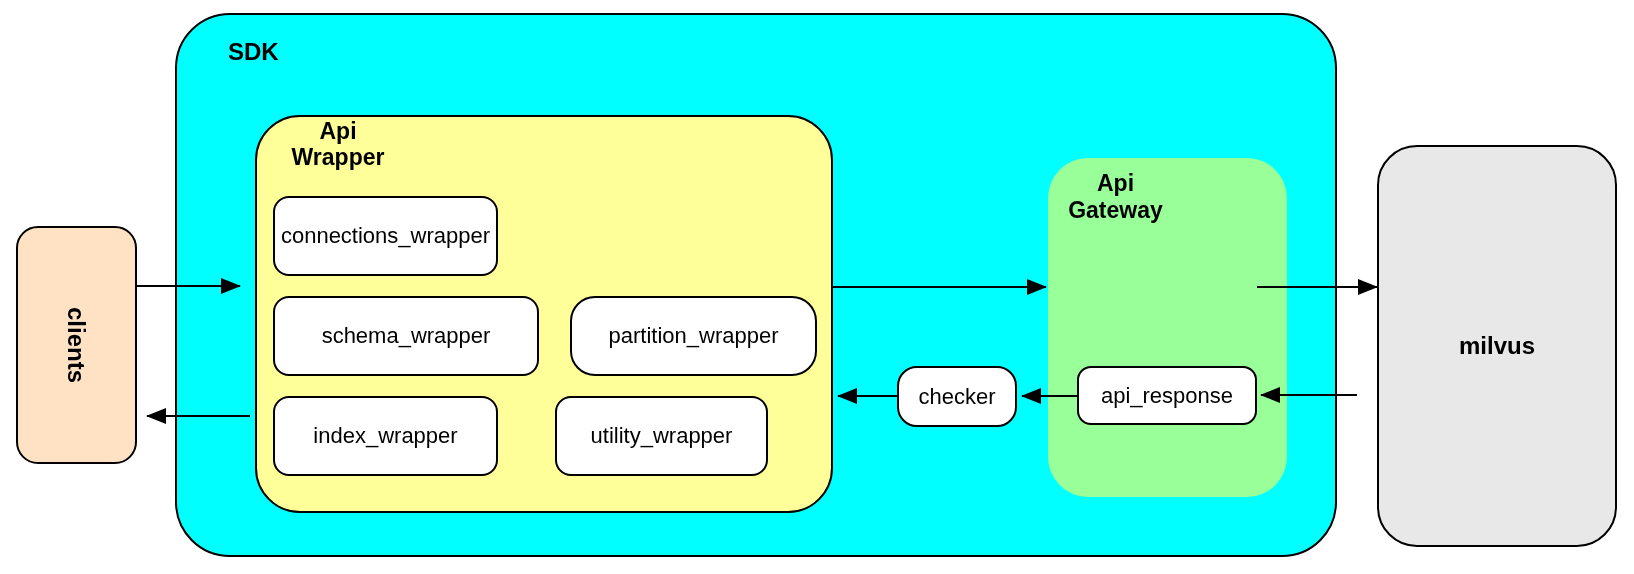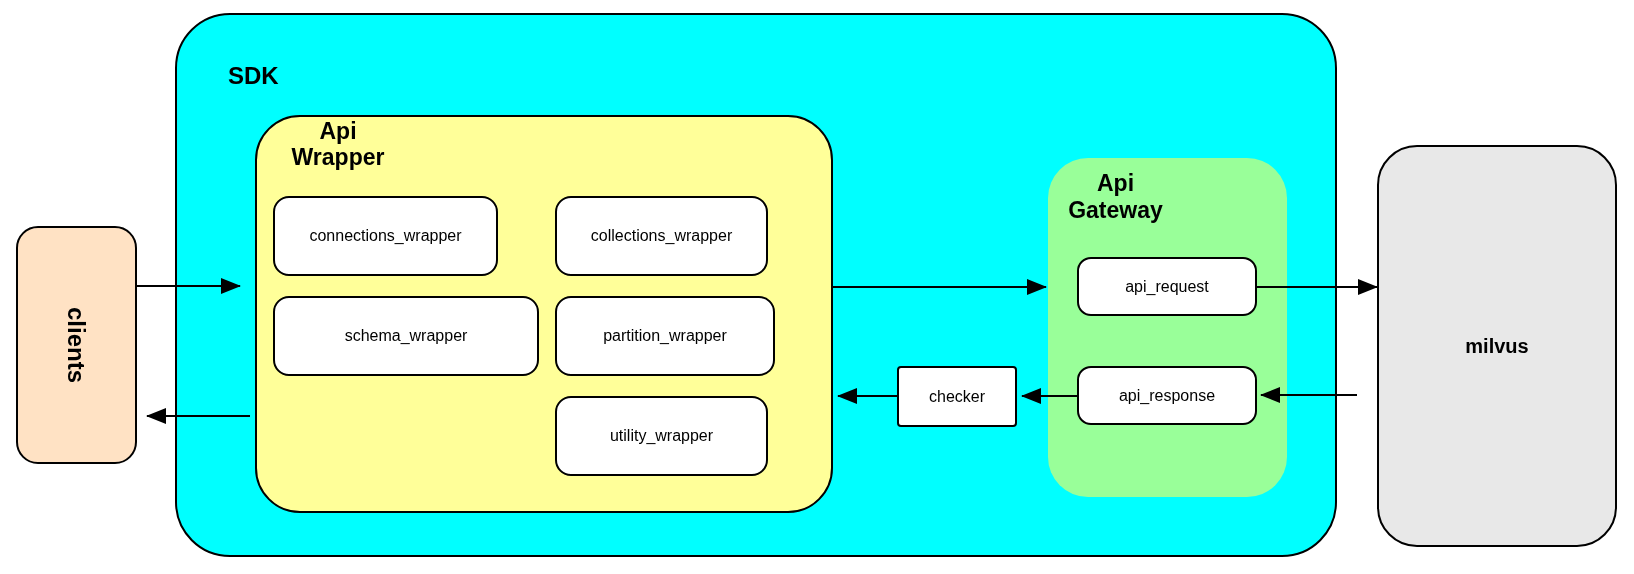--- a/index.html
+++ b/index.html
@@ -19,21 +19,21 @@
 
   
   .sdk-container {
     left: 175px; top: 13px; width: 1162px; height: 544px;
     background: #00ffff;
     border: 2px solid #000000;
     border-radius: 55px;
   }
   .sdk-label {
     left: 228px; top: 38px;
-    font-size: 24px; font-weight: bold; color: #000; margin-top: 24px;
+    font-size: 24px; font-weight: bold; color: #000;
   }
   .clients-node {
     left: 16px; top: 226px; width: 121px; height: 238px;
     background: #ffe2c4;
     border: 2px solid #000000;
     border-radius: 22px;
     display: flex; align-items: center; justify-content: center;
   }
   .clients-node span {
     transform: rotate(90deg);
@@ -62,41 +62,41 @@
     text-align: center;
     font-size: 23px; font-weight: bold; line-height: 27px;
     white-space: pre-line; color: #000;
   }
   .milvus-node {
     left: 1377px; top: 145px; width: 240px; height: 402px;
     background: #e8e8e8;
     border: 2px solid #000000;
     border-radius: 40px;
     display: flex; align-items: center; justify-content: center;
-    font-size: 20px; font-weight: bold; color: #000;
+    font-size: 24px; font-weight: bold; color: #000;
   }
 
   
   .node {
     background: #ffffff;
     border: 2px solid #000000;
     border-radius: 16px;
     display: flex; align-items: center; justify-content: center;
-    font-size: 16px; color: #000;
+    font-size: 22px; color: #000;
     white-space: nowrap;
   }
   .n-connections { left: 273px; top: 196px; width: 225px; height: 80px; }
   .n-collections { left: 555px; top: 196px; width: 213px; height: 80px; }
   .n-schema      { left: 273px; top: 296px; width: 266px; height: 80px; }
-  .n-partition   { left: 555px; top: 296px; width: 220px; height: 80px; }
+  .n-partition   { left: 570px; top: 296px; width: 247px; height: 80px; border-radius: 25px; }
   .n-index       { left: 273px; top: 396px; width: 225px; height: 80px; }
   .n-utility     { left: 555px; top: 396px; width: 213px; height: 80px; text-align: right; }
   .n-request  { left: 1077px; top: 257px; width: 180px; height: 59px; border-radius: 14px; }
   .n-response { left: 1077px; top: 366px; width: 180px; height: 59px; border-radius: 14px; }
-  .n-checker  { left: 897px;  top: 366px; width: 120px; height: 61px; border-radius: 4px; }
+  .n-checker  { left: 897px;  top: 366px; width: 120px; height: 61px; border-radius: 20px; }
 
   
   #arrows {
     position: absolute; left: 0; top: 0;
     width: 1634px; height: 574px;
     pointer-events: none;
   }
   #arrows line { stroke: #000000; stroke-width: 2px; }
 </style>
 </head>
@@ -109,30 +109,29 @@
 
   <div class="abs clients-node">
     <span>clients</span>
   </div>
 
   <div class="abs apiwrapper-container"></div>
   <div class="abs apiwrapper-label">Api
 Wrapper</div>
 
   <div class="abs node n-connections">connections_wrapper</div>
-  <div class="abs node n-collections">collections_wrapper</div>
   <div class="abs node n-schema">schema_wrapper</div>
   <div class="abs node n-partition">partition_wrapper</div>
+  <div class="abs node n-index">index_wrapper</div>
   <div class="abs node n-utility">utility_wrapper</div>
 
   <div class="abs gateway-container"></div>
   <div class="abs gateway-label">Api
 Gateway</div>
 
-  <div class="abs node n-request">api_request</div>
   <div class="abs node n-response">api_response</div>
 
   <div class="abs node n-checker">checker</div>
 
   <div class="abs milvus-node">
     <span>milvus</span>
   </div>
 
   <svg id="arrows" viewBox="0 0 1634 574" xmlns="http://www.w3.org/2000/svg">
     <defs>

